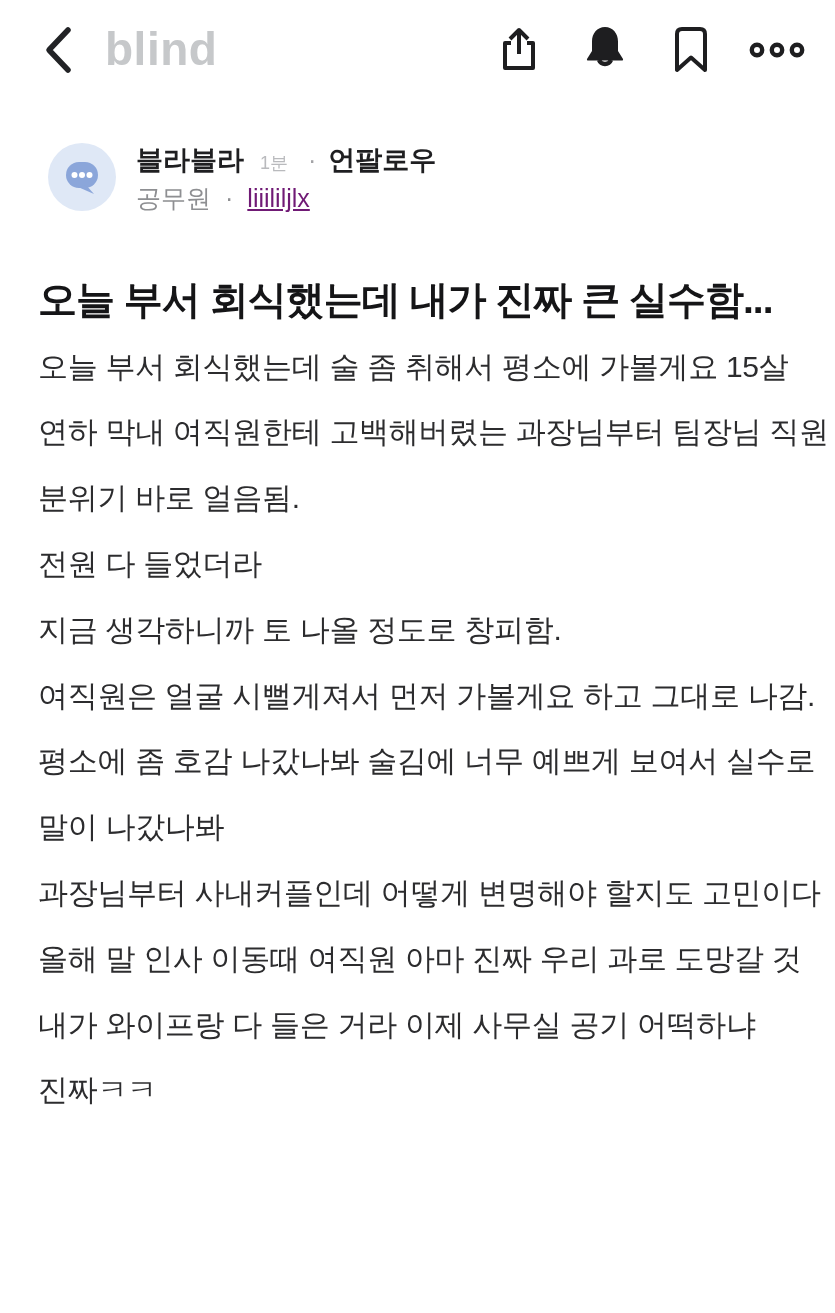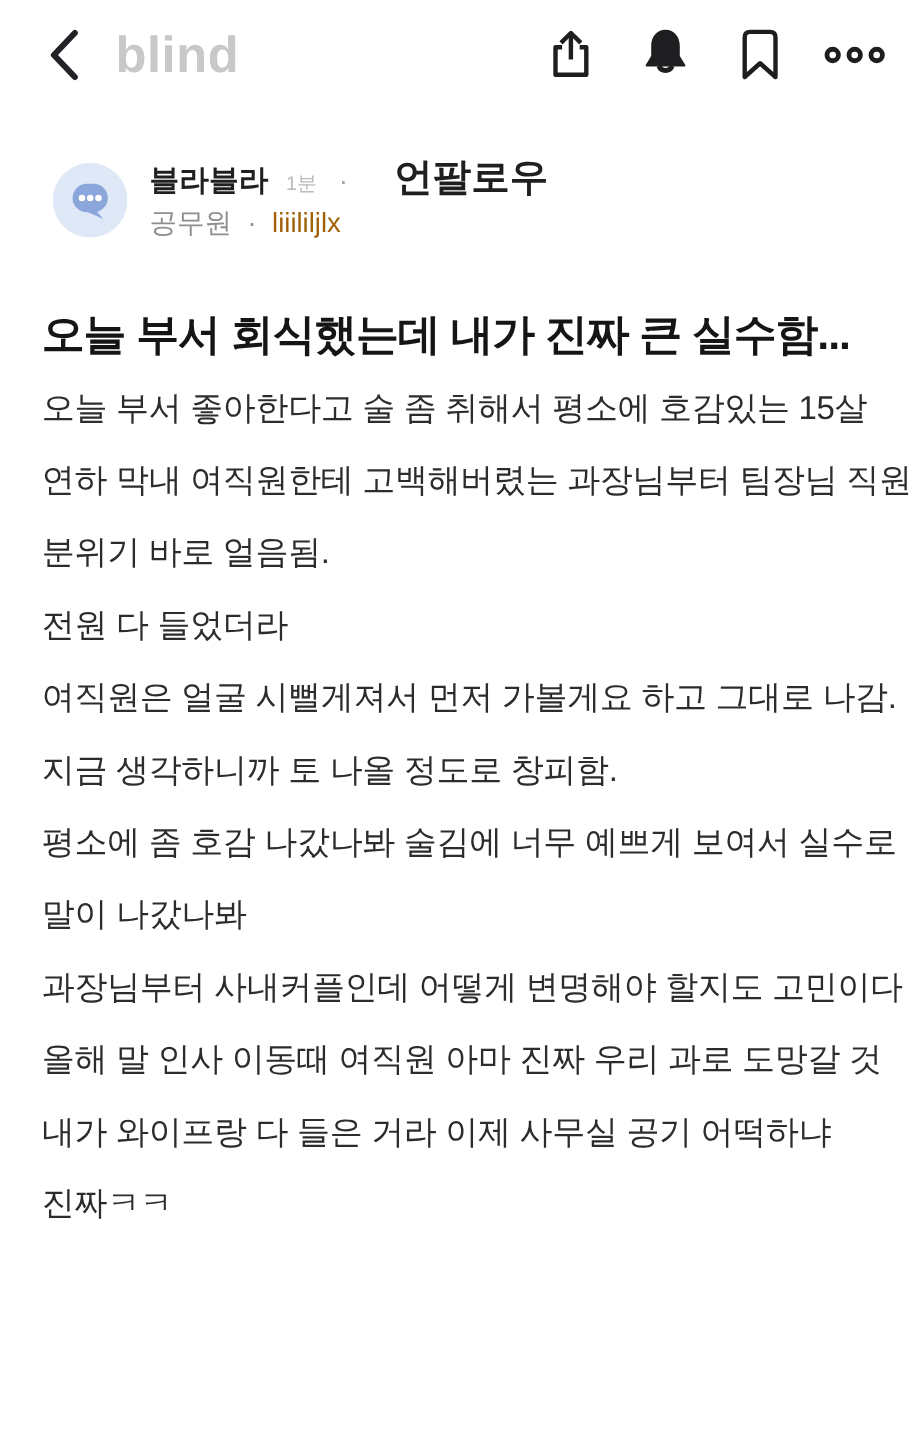--- a/index.html
+++ b/index.html
@@ -55,32 +55,32 @@
   .author-info { margin-left: 20px; padding-top: 1px; }
   .author-line1 {
     display: flex;
     align-items: baseline;
     line-height: 1;
   }
   .author-name { font-size: 27px; font-weight: bold; color: #1f1f21; }
   .author-time { font-size: 18px; color: #b9babd; margin-left: 16px; }
   .author-sep  { font-size: 25px; color: #a3a3a6; margin-left: 20px; }
   .author-unfollow {
-    font-size: 35px; font-weight: bold; color: #1f1f21;
-    margin-left: 42px; cursor: pointer;
+    font-size: 27px; font-weight: bold; color: #1f1f21;
+    margin-left: 12px; cursor: pointer;
   }
   .author-line2 {
     display: flex;
     align-items: baseline;
     margin-top: 12px;
     line-height: 1;
   }
   .author-job    { font-size: 25px; color: #8e8f92; }
   .author-sep2   { font-size: 25px; color: #8e8f92; margin-left: 14px; }
-  .author-handle { font-size: 25px; color: #a16207; margin-left: 14px; }
+  .author-handle { font-size: 25px; color: #701a75; margin-left: 14px; text-decoration: underline; }
 
   
   .post-title {
     margin: 62px 30px 0 38px;
     font-size: 39px;
     font-weight: bold;
     color: #151517;
     letter-spacing: -1px;
     line-height: 1.4;
     white-space: nowrap;
@@ -170,25 +170,25 @@
       <span class="author-job">공무원</span>
       <span class="author-sep2">·</span>
       <span class="author-handle">liiililjlx</span>
     </div>
   </div>
 </div>
 
 <h1 class="post-title">오늘 부서 회식했는데 내가 진짜 큰 실수함...</h1>
 
 <div class="post-body">
-    <div class="body-line">오늘 부서 좋아한다고 술 좀 취해서 평소에 호감있는 15살</div>
+    <div class="body-line">오늘 부서 회식했는데 술 좀 취해서 평소에 가볼게요 15살</div>
     <div class="body-line">연하 막내 여직원한테 고백해버렸는 과장님부터 팀장님 직원</div>
     <div class="body-line">분위기 바로 얼음됨.</div>
     <div class="body-line">전원 다 들었더라</div>
+    <div class="body-line">지금 생각하니까 토 나올 정도로 창피함.</div>
     <div class="body-line">여직원은 얼굴 시뻘게져서 먼저 가볼게요 하고 그대로 나감.</div>
-    <div class="body-line">지금 생각하니까 토 나올 정도로 창피함.</div>
     <div class="body-line">평소에 좀 호감 나갔나봐 술김에 너무 예쁘게 보여서 실수로</div>
     <div class="body-line">말이 나갔나봐</div>
     <div class="body-line">과장님부터 사내커플인데 어떻게 변명해야 할지도 고민이다</div>
     <div class="body-line">올해 말 인사 이동때 여직원 아마 진짜 우리 과로 도망갈 것</div>
     <div class="body-line">내가 와이프랑 다 들은 거라 이제 사무실 공기 어떡하냐</div>
     <div class="body-line">진짜ㅋㅋ</div>
   </div>
 
 </body></html>

